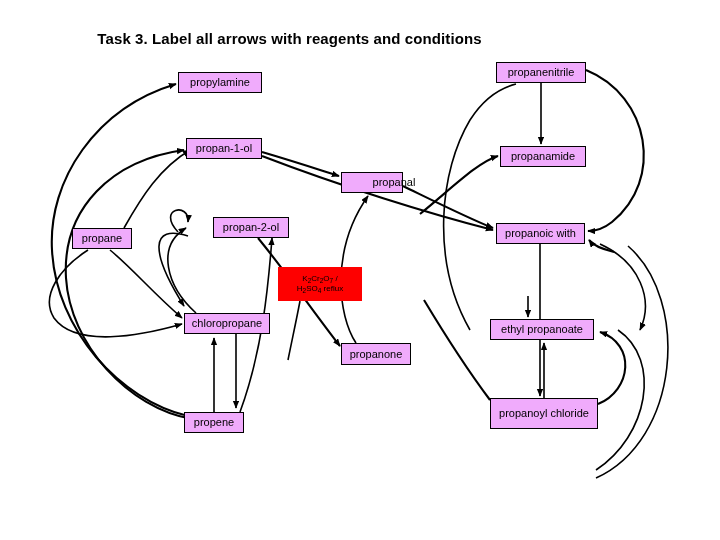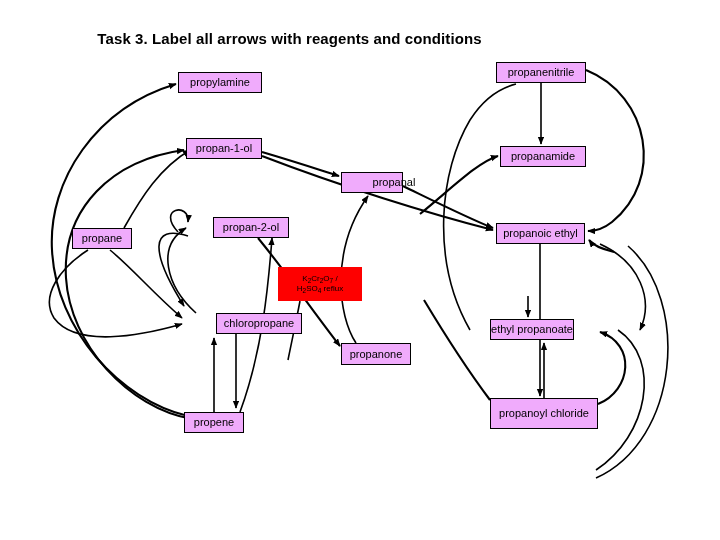--- a/index.html
+++ b/index.html
@@ -159,28 +159,28 @@
 
   <div class="node" style="left:72px;top:228px;width:60px;height:21px;">
     <span>propane</span>
   </div>
 
   <div class="node" style="left:190px;top:217px;width:76px;height:21px;margin-left:23px;">
     <span>propan-2-ol</span>
   </div>
 
   <div class="node" style="left:496px;top:223px;width:89px;height:21px;">
-    <span>propanoic ethyl</span>
-  </div>
-
-  <div class="node" style="left:184px;top:313px;width:86px;height:21px;margin-left:32px;">
+    <span>propanoic with</span>
+  </div>
+
+  <div class="node" style="left:184px;top:313px;width:86px;height:21px;">
     <span>chloropropane</span>
   </div>
 
-  <div class="node" style="left:490px;top:319px;width:84px;height:21px;">
+  <div class="node" style="left:490px;top:319px;width:104px;height:21px;">
     <span>ethyl propanoate</span>
   </div>
 
   <div class="node" style="left:341px;top:343px;width:70px;height:22px;">
     <span>propanone</span>
   </div>
 
   <div class="node" style="left:490px;top:398px;width:108px;height:31px;">
     <span>propanoyl chloride</span>
   </div>

